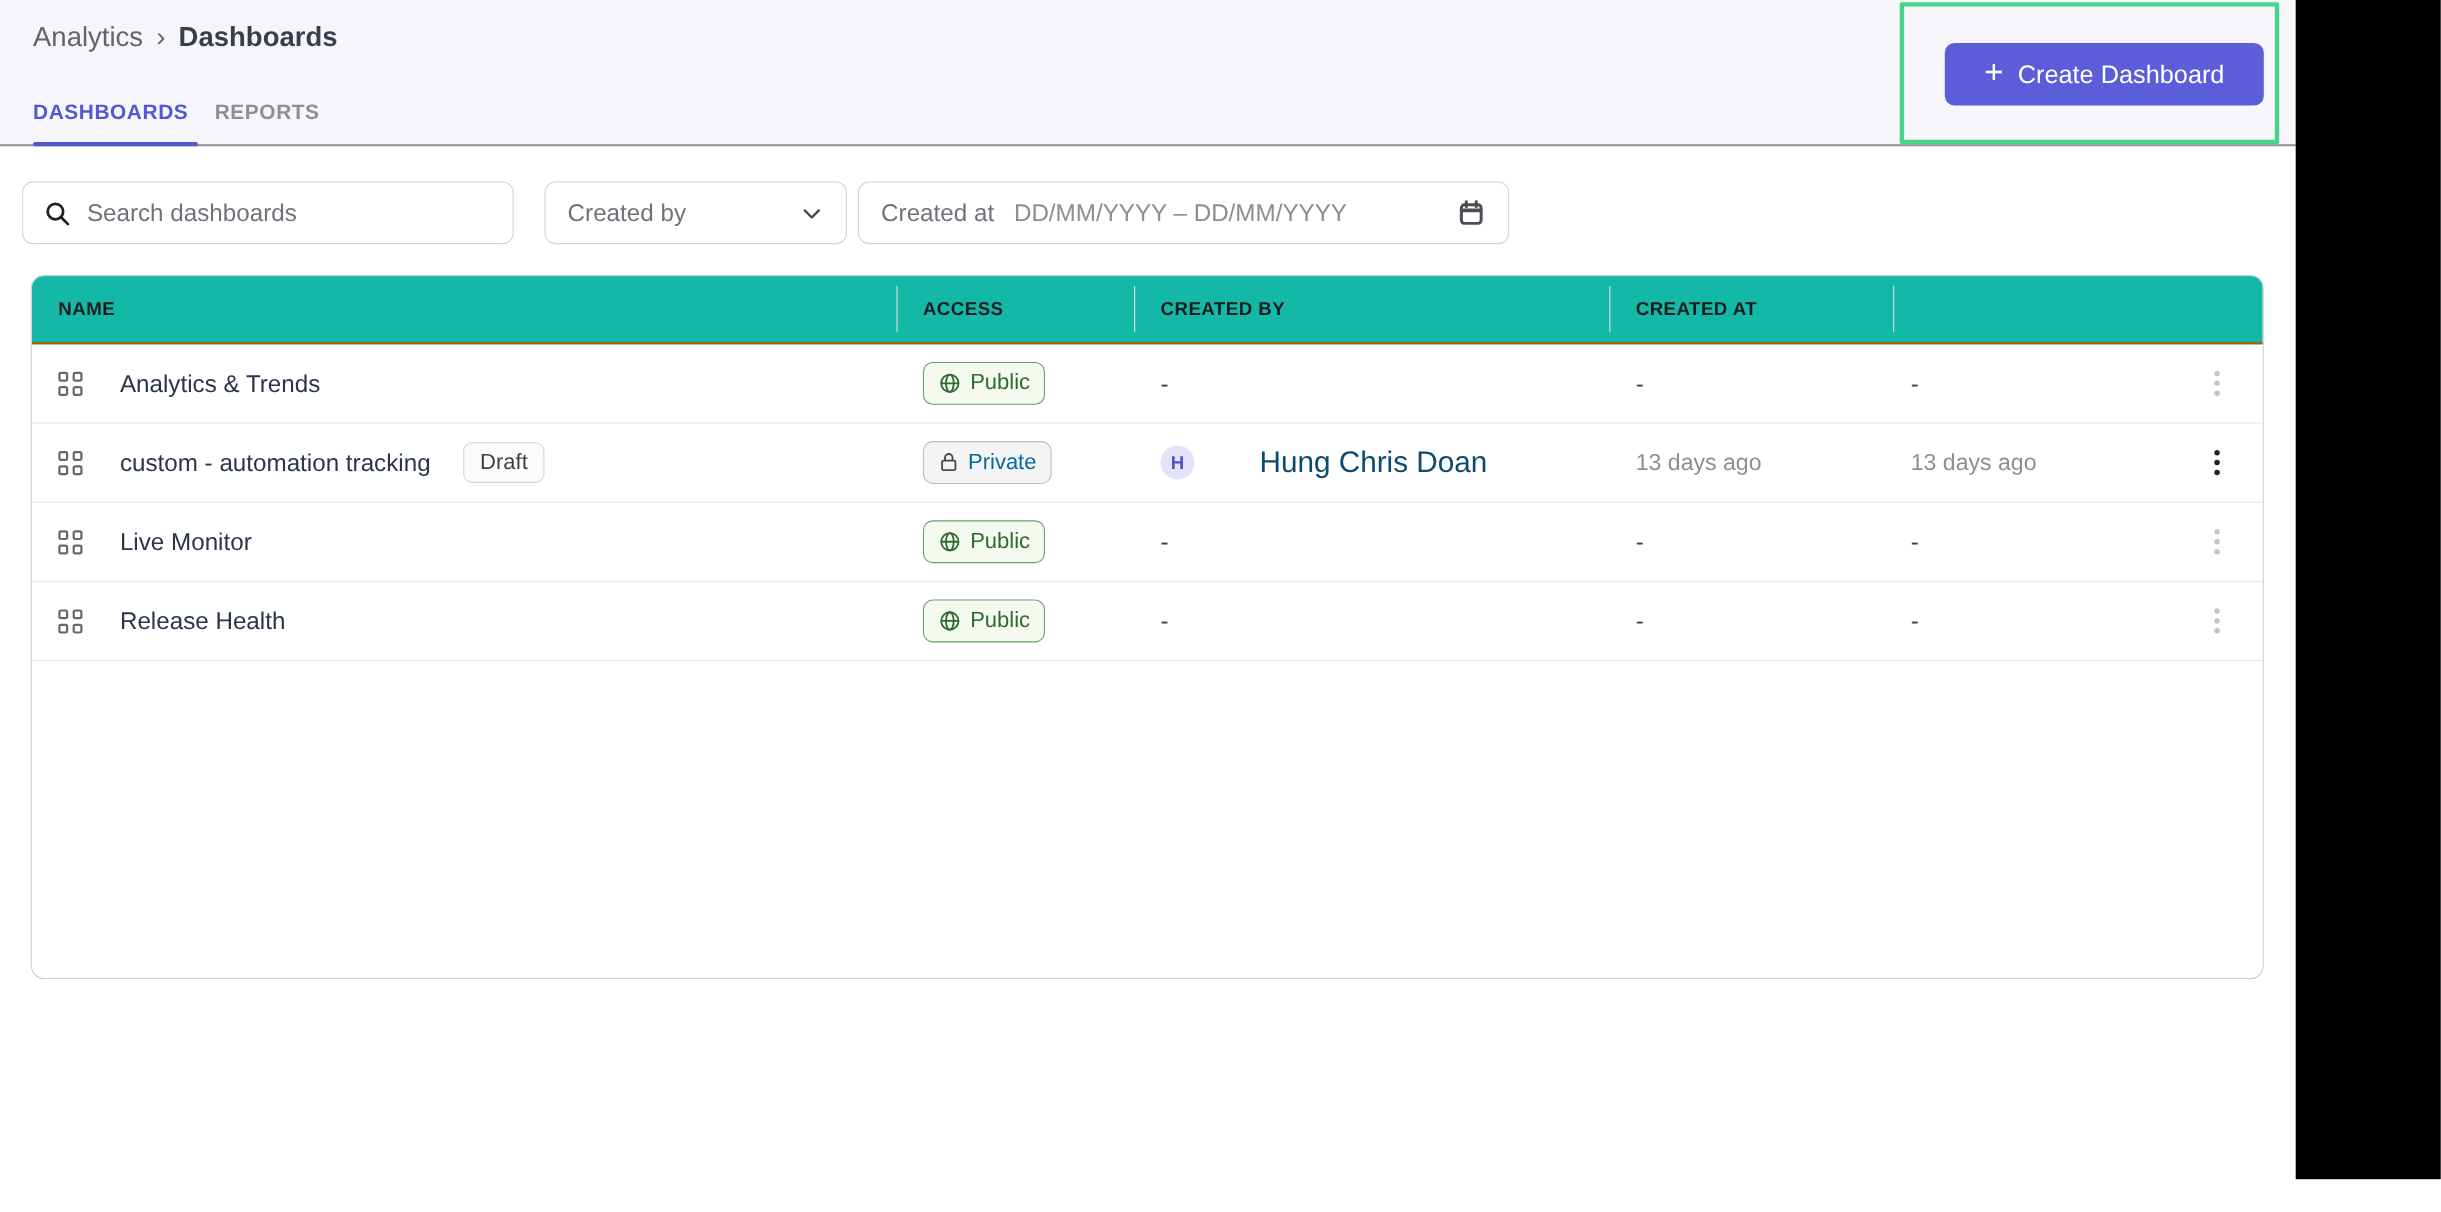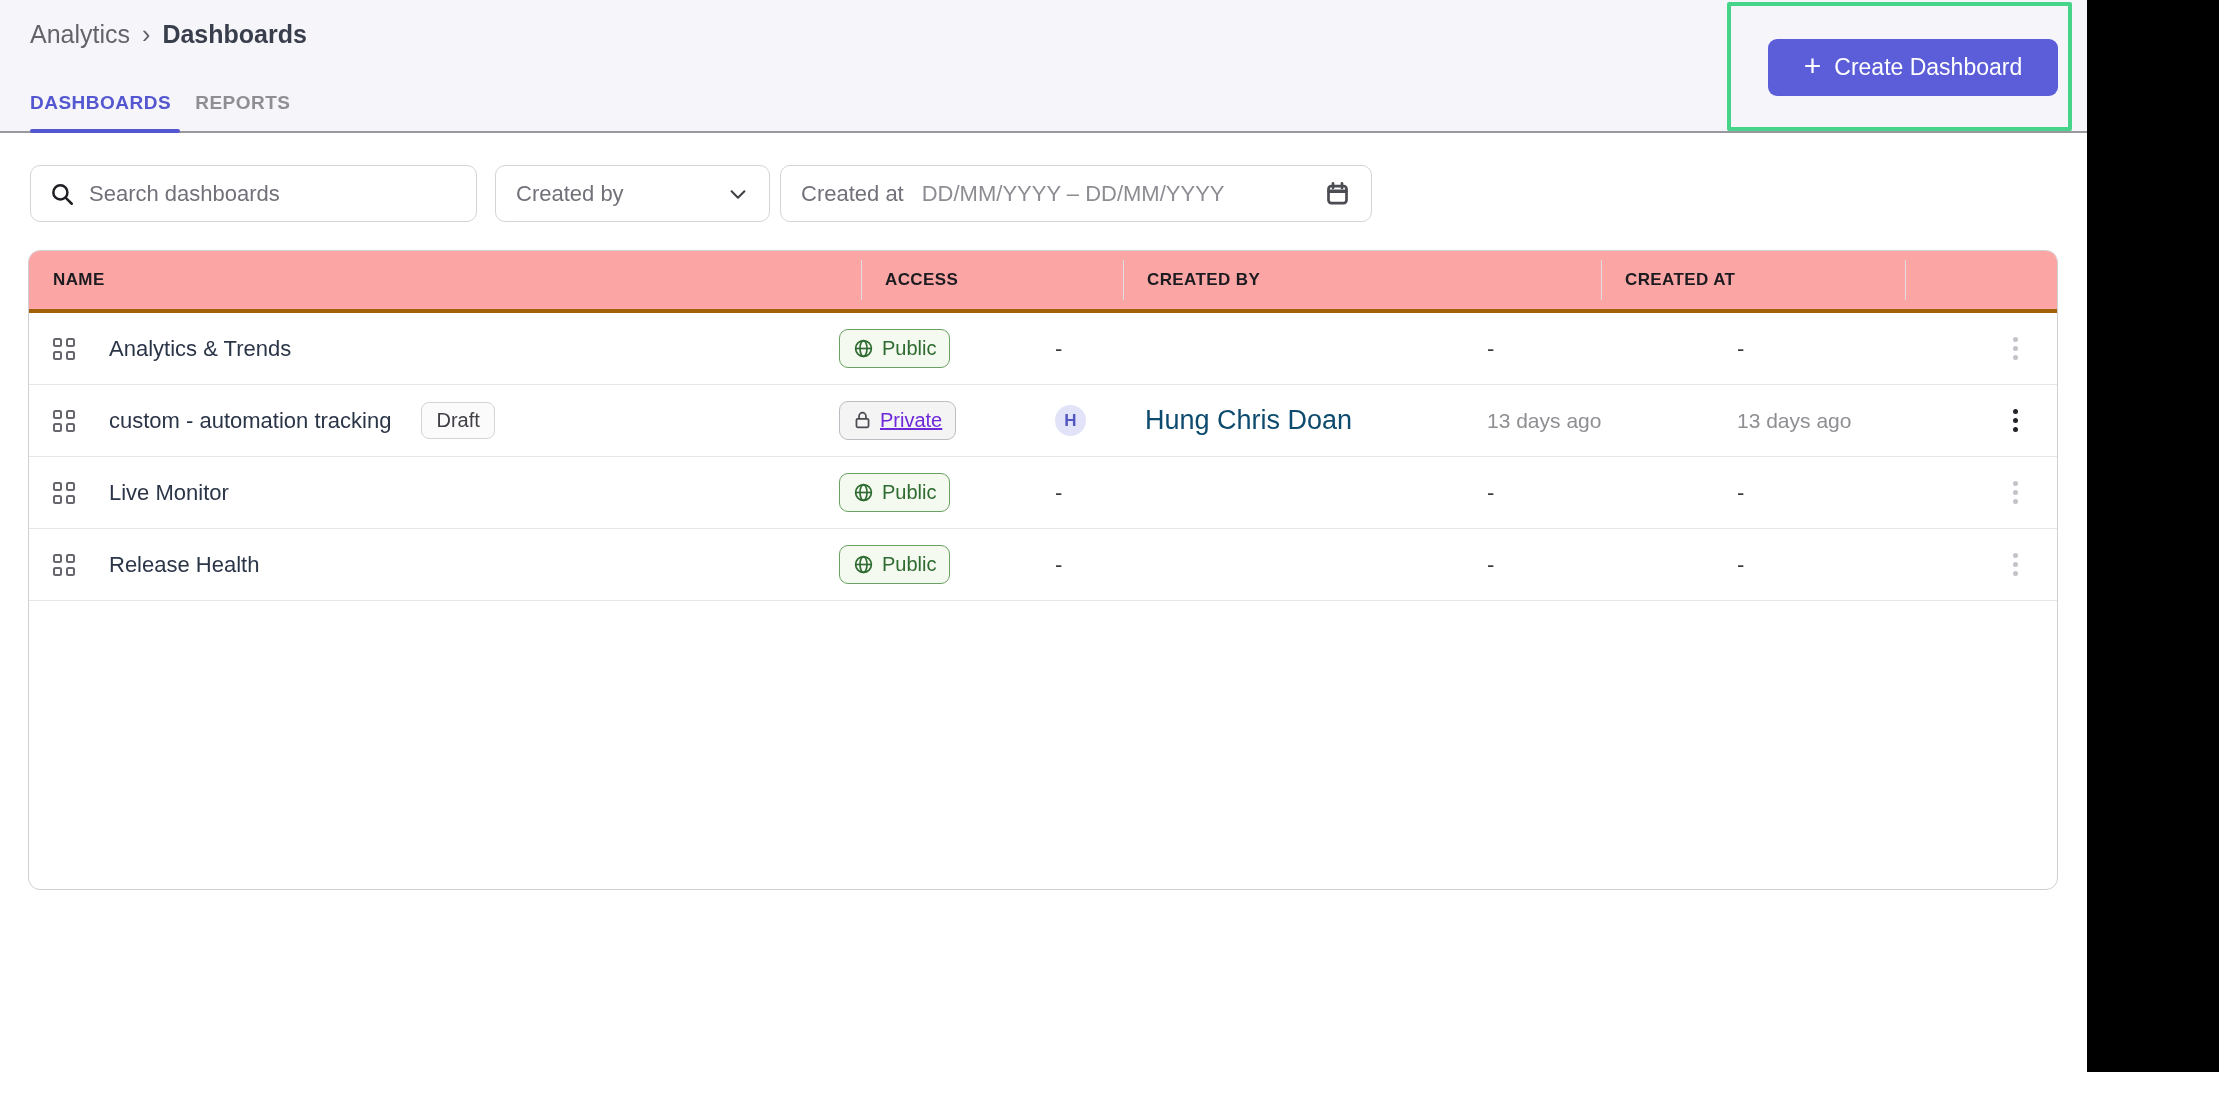--- a/index.html
+++ b/index.html
@@ -33,58 +33,58 @@
     display:flex; align-items:center; justify-content:center; gap:13px; cursor:pointer; z-index:2;
   }
   .create-btn .plus { font-size:30px; font-weight:normal; line-height:1; margin-top:-3px; }
 
   
   .filter-box {
     position:absolute; height:57px; background:#ffffff;
     border:1.5px solid #d4d4d8; border-radius:10px;
     display:flex; align-items:center; font-size:22px; color:#71717a;
   }
-  .search-box { left:30px; top:165px; width:447px; padding:0 16px 0 18px; gap:14px;align-items:center; }
+  .search-box { left:20px; top:165px; width:447px; padding:0 16px 0 18px; gap:14px;align-items:center; }
   .search-box input {
     border:none; outline:none; flex:1; font-family:"Liberation Sans", sans-serif;
     font-size:22px; color:#27272e; background:transparent;
   }
   .search-box input::placeholder { color:#71717a; }
   .created-by-select { left:495px; top:165px; width:275px; padding:0 20px; justify-content:space-between; cursor:pointer; }
   .created-at-field { left:780px; top:165px; width:592px; padding:0 20px; gap:18px; cursor:pointer; }
   .created-at-field .date-placeholder { color:#8c8c93; }
   .created-at-field .cal-wrap { margin-left:auto; display:flex; }
 
   
   .table {
     position:absolute; left:28px; top:250px; width:2030px; height:640px;
     background:#ffffff; border:1.5px solid #cfcfd4; border-radius:12px; overflow:hidden;
   }
-  .thead { display:flex; height:62px; background:#fca5a5; border-bottom:4px solid #a16207;gap:46px; }
+  .thead { display:flex; height:62px; background:#14b8a6; border-bottom:2px solid #a16207; }
   .th {
     position:relative; display:flex; align-items:center; padding-left:24px;
     font-size:17px; font-weight:bold; letter-spacing:0.4px; color:#1b1b20; flex:none;
   }
   .th .hsep { position:absolute; left:0; top:9px; bottom:9px; width:1px; background:#dfdfe3; }
   .trow { display:flex; height:72px; border-bottom:1px solid #e6e6e9; align-items:center; cursor:pointer; }
   .td { flex:none; display:flex; align-items:center; padding-left:24px;gap:13px; }
 
   .grid-icon { display:grid; grid-template-columns:9px 9px; grid-template-rows:9px 9px; gap:4px; margin-right:21px; }
   .grid-icon span { width:9px; height:9px; border:2.5px solid #66666e; border-radius:2.5px; background:transparent; }
   .row-name { font-size:22px; color:#2b3548; }
   .draft-badge {
     margin-left:17px; font-size:20px; color:#3f3f46; background:#fbfbfc;
     border:1.5px solid #d4d4d8; border-radius:8px; padding:6px 14px;
   }
   .badge {
     display:inline-flex; align-items:center; gap:8px;
     font-size:20px; padding:7px 13px; border-radius:9px;
   }
   .badge.public { color:var(--public_green); border:1.5px solid #6aa262; background:#f5faf0; }
-  .badge.private { color:#6d28d9; border:1.5px solid #bcbcc2; background:#f4f4f5;text-decoration:underline; }
+  .badge.private { color:#0369a1; border:1.5px solid #bcbcc2; background:#f4f4f5; }
   .avatar {
     width:31px; height:31px; border-radius:50%; background:var(--avatar_bg); color:var(--avatar_text);
     font-size:17px; font-weight:bold; display:flex; align-items:center; justify-content:center; margin-right:14px; flex:none;
   }
   .cell-text { font-size:27px; color:#0c4a6e;margin-left:32px; }
   .cell-muted { font-size:21px; color:#8e8e93; }
   .cell-dash { font-size:22px; color:#3f3f46; }
   .menu-btn { width:100%; display:flex; justify-content:center; padding-left:0; cursor:pointer; background:none; border:none; }
   .kebab { display:flex; flex-direction:column; gap:4px; }
   .kebab span { width:5px; height:5px; border-radius:50%; }

